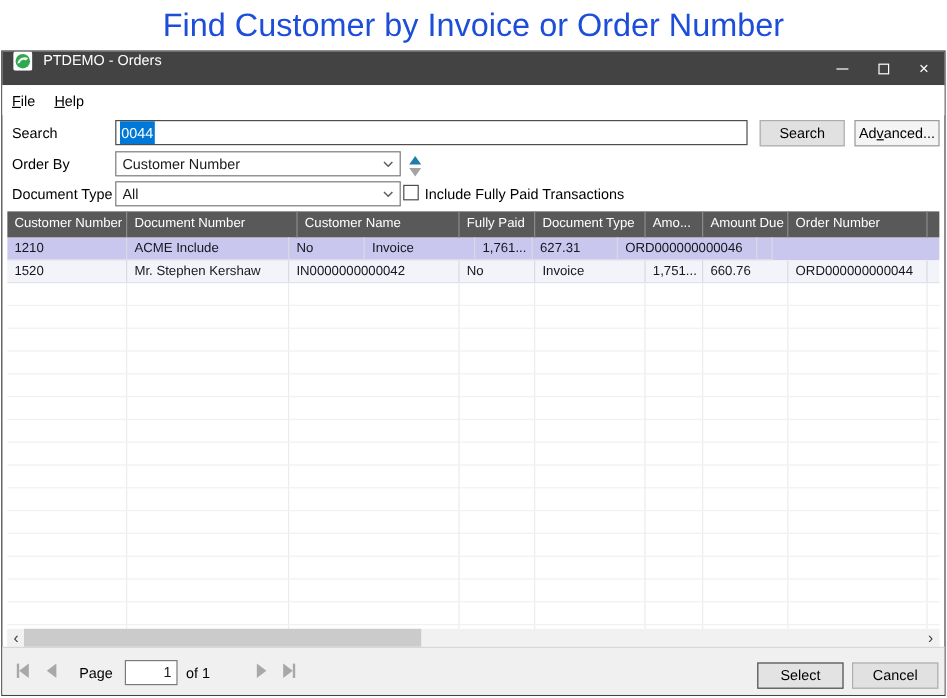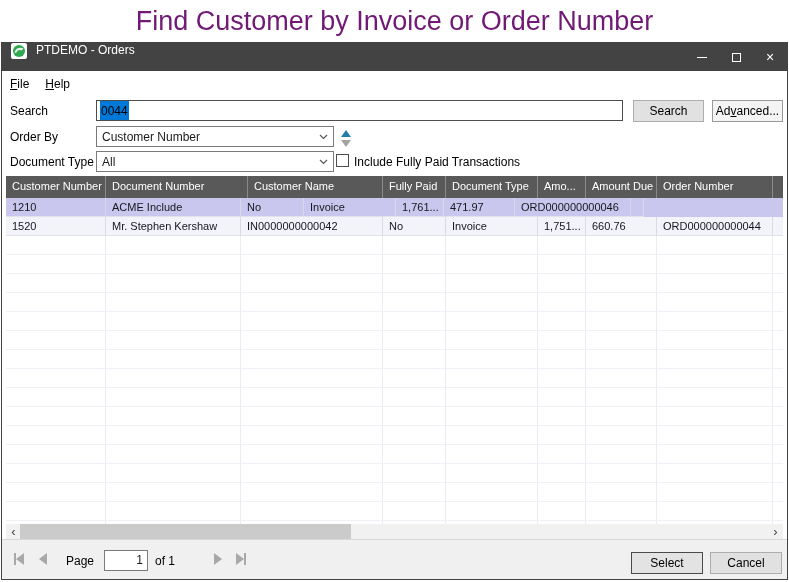--- a/index.html
+++ b/index.html
@@ -4,21 +4,21 @@
 <style>
   :root{
     --titlebar:#434343; --table_header_bg:#595959; --selected_row_bg:#c9c7ee;
     --selection_blue:#0078d7; --alt_row_bg:#f3f3fa;
   }
   *{box-sizing:border-box;}
   html,body{margin:0;padding:0;}
   body{width:789px;height:582px;background:#fff;position:relative;overflow:hidden;
        font-family:"Liberation Sans","DejaVu Sans",sans-serif;color:#1a1a1a;}
   .page-title{position:absolute;top:2px;left:0;width:789px;height:38px;line-height:38px;
-       text-align:center;font-size:27px;color:#701a75;white-space:nowrap;}
+       text-align:center;font-size:27px;color:#1d4ed8;white-space:nowrap;}
   .win{position:absolute;left:1px;top:42px;width:787px;height:538px;background:#fff;
        border:1px solid var(--titlebar);}
   
   .titlebar{position:absolute;left:0;top:0;width:785px;height:28px;background:var(--titlebar);
        display:flex;align-items:flex-start;}
   .appicon{width:16px;height:16px;margin-left:9px;flex:0 0 auto;}
   .wtitle{color:#fff;font-size:12px;margin-left:9px;flex:1 1 auto;white-space:nowrap;}
   .wcontrols{display:flex;height:28px;flex:0 0 auto;}
   .wbtn{width:34px;height:28px;display:flex;align-items:center;justify-content:center;
        color:#fff;font-size:15px;cursor:default;}
@@ -27,21 +27,21 @@
   .closex{font-size:14px;line-height:14px;}
   
   .menubar{position:absolute;left:0;top:28px;width:785px;height:25px;background:#fff;
        display:flex;align-items:center;font-size:12px;color:#000;}
   .menuitem{padding:4px 8px;}
   .menuitem .u{text-decoration:underline;}
   
   .flabel{position:absolute;left:8px;font-size:12px;color:#000;white-space:nowrap;}
   .tbox{position:absolute;background:#fff;border:1px solid #4d4d4d;font-size:12px;
         display:flex;align-items:center;padding:0 3px;overflow:hidden;white-space:nowrap;}
-  .selhl{background:var(--selection_blue);color:#000000;padding:12px 1px;}
+  .selhl{background:var(--selection_blue);color:#ffffff;padding:12px 1px;}
   .combo{position:absolute;background:#fff;border:1px solid #7a7a7a;font-size:12px;
         display:flex;align-items:center;padding:0 5px;white-space:nowrap;}
   .combo .cval{flex:1 1 auto;overflow:hidden;}
   .combo svg{flex:0 0 auto;}
   .btn{position:absolute;background:#e1e1e1;border:1px solid #adadad;font-size:12px;
        display:flex;align-items:center;justify-content:center;white-space:nowrap;color:#000;}
   .btn.lite{background:#f4f4f4;border-color:#9a9a9a;}
   .btn.default{border-color:#4a4a4a;background:#e3e3e3;}
   .btn .u{text-decoration:underline;}
   .spinner{position:absolute;left:336px;top:84px;width:16px;height:22px;
@@ -164,21 +164,21 @@
         <div class="tcell hcell r" style="width: 71px;">Amount Due</div>
         <div class="tcell hcell" style="width: 116px;">Order Number</div>
         <div class="tcell hcell" style="width: 10px;"></div>
       </div>
       <div class="trow drow sel">
         <div class="tcell" style="width: 100px;">1210</div>
         <div class="tcell" style="width: 135px;">ACME Include</div>
         <div class="tcell" style="width: 63px;">No</div>
         <div class="tcell" style="width: 92px;">Invoice</div>
         <div class="tcell r" style="width: 48px;">1,761...</div>
-        <div class="tcell r" style="width: 71px;">471.97</div>
+        <div class="tcell r" style="width: 71px;">627.31</div>
         <div class="tcell" style="width: 116px;">ORD000000000046</div>
         <div class="tcell" style="width: 10px;"></div>
       </div>
       <div class="trow drow">
         <div class="tcell" style="width: 100px;">1520</div>
         <div class="tcell" style="width: 135px;">Mr. Stephen Kershaw</div>
         <div class="tcell" style="width: 142px;">IN0000000000042</div>
         <div class="tcell" style="width: 63px;">No</div>
         <div class="tcell" style="width: 92px;">Invoice</div>
         <div class="tcell r" style="width: 48px;">1,751...</div>

